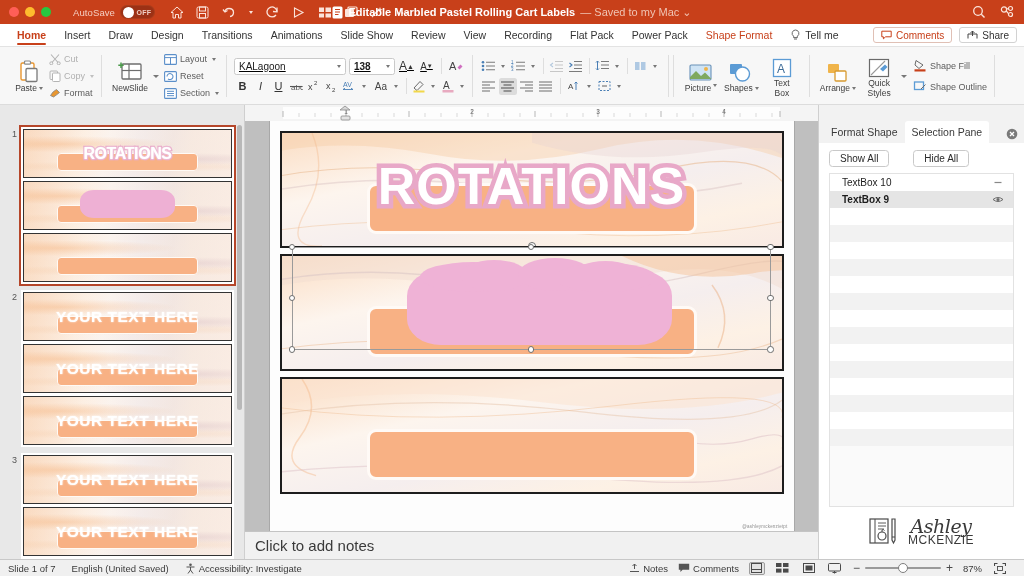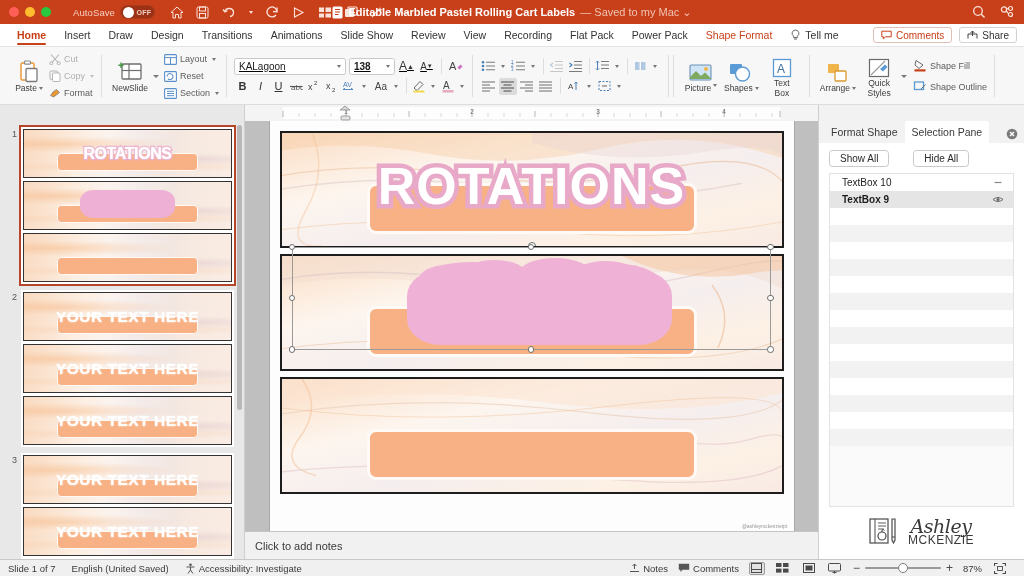--- a/index.html
+++ b/index.html
@@ -199,21 +199,21 @@
   }
   .rot-handle {
     position: absolute; width: 8px; height: 8px; background: #fff;
     border: 1px solid #6f6f6f; border-radius: 50%;
   }
   .watermark { position: absolute; right: 6px; bottom: 3px; font-size: 4.5px; color: #8e8e8e; letter-spacing: .2px; }
   .notesbar {
     height: 28px; background: #f1f1f1; border-top: 1px solid #c4c4c4;
     display: flex; align-items: center; padding-left: 10px; flex: 0 0 28px;
   }
-  .notesbar span { font-size: 11px; color: #3a3a3a; }
+  .notesbar span { font-size: 15px; color: #3a3a3a; }
 
   
   .rpane { width: 206px; background: #f2f2f2; border-left: 1px solid #cfcfcf; flex: 0 0 206px; display: flex; flex-direction: column; }
   .pane-tabs { height: 22px; display: flex; align-items: center; position: relative; padding: 0 5px; }
   .pane-tab { font-size: 10.5px; color: #3a3a3a; padding: 0 7px; }
   .pane-tab.active { background: #fff; height: 22px; display: flex; align-items: center; border-radius: 3px 3px 0 0; }
   .pane-close { position: absolute; right: 6px; width: 12px; height: 12px; }
   .pane-body { flex: 1; background: #fff; margin: 0; display: flex; flex-direction: column; }
   .pane-btns { display: flex; gap: 24px; padding: 7px 10px 6px; }
   .pane-btn {

